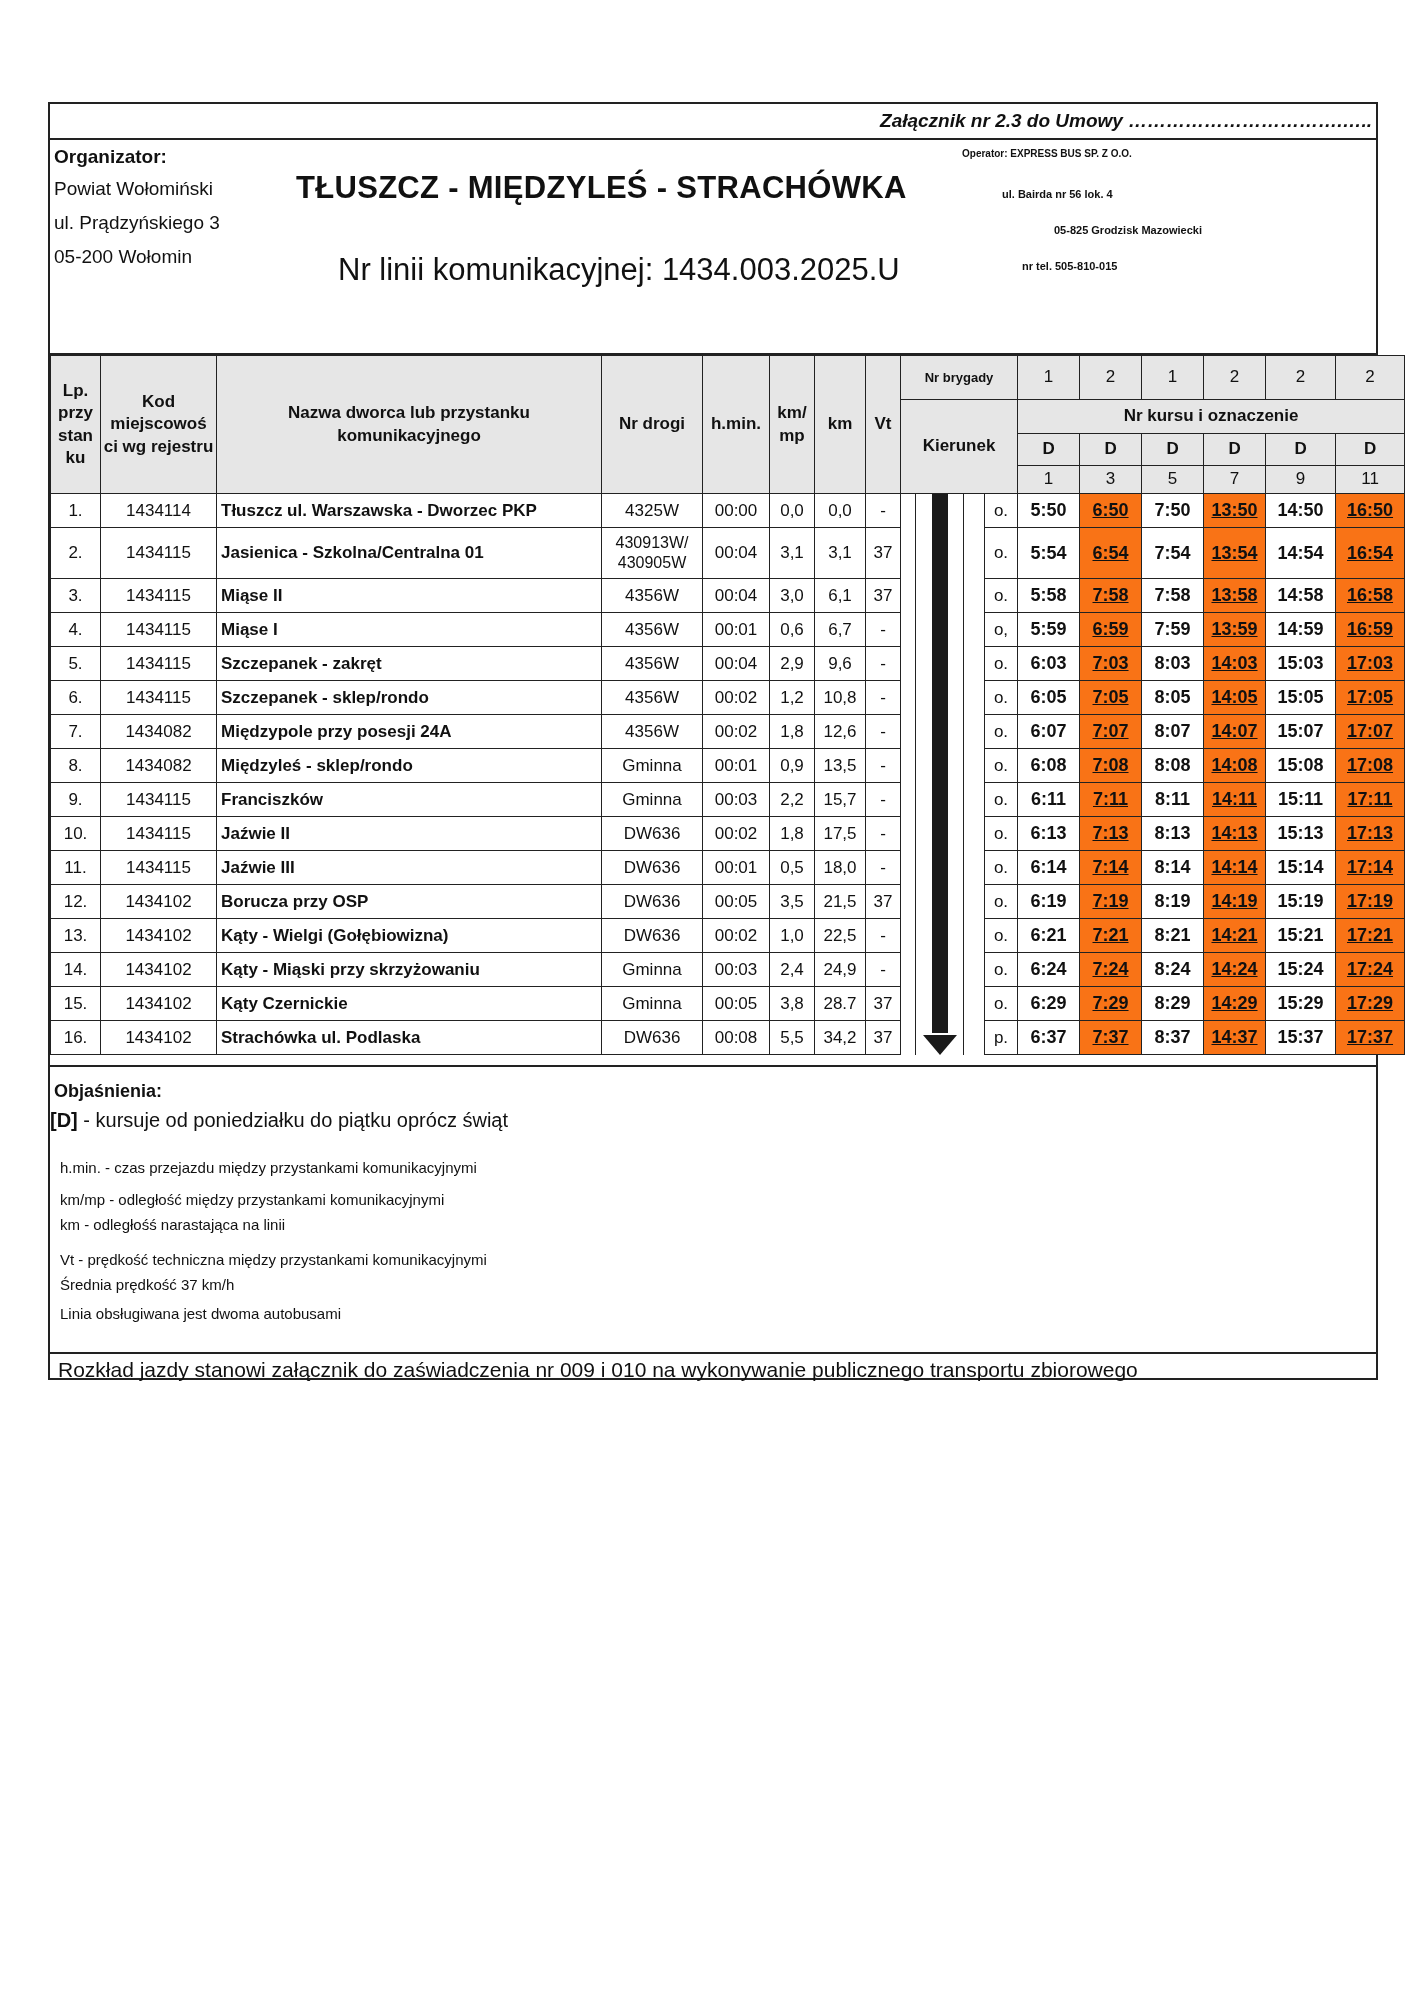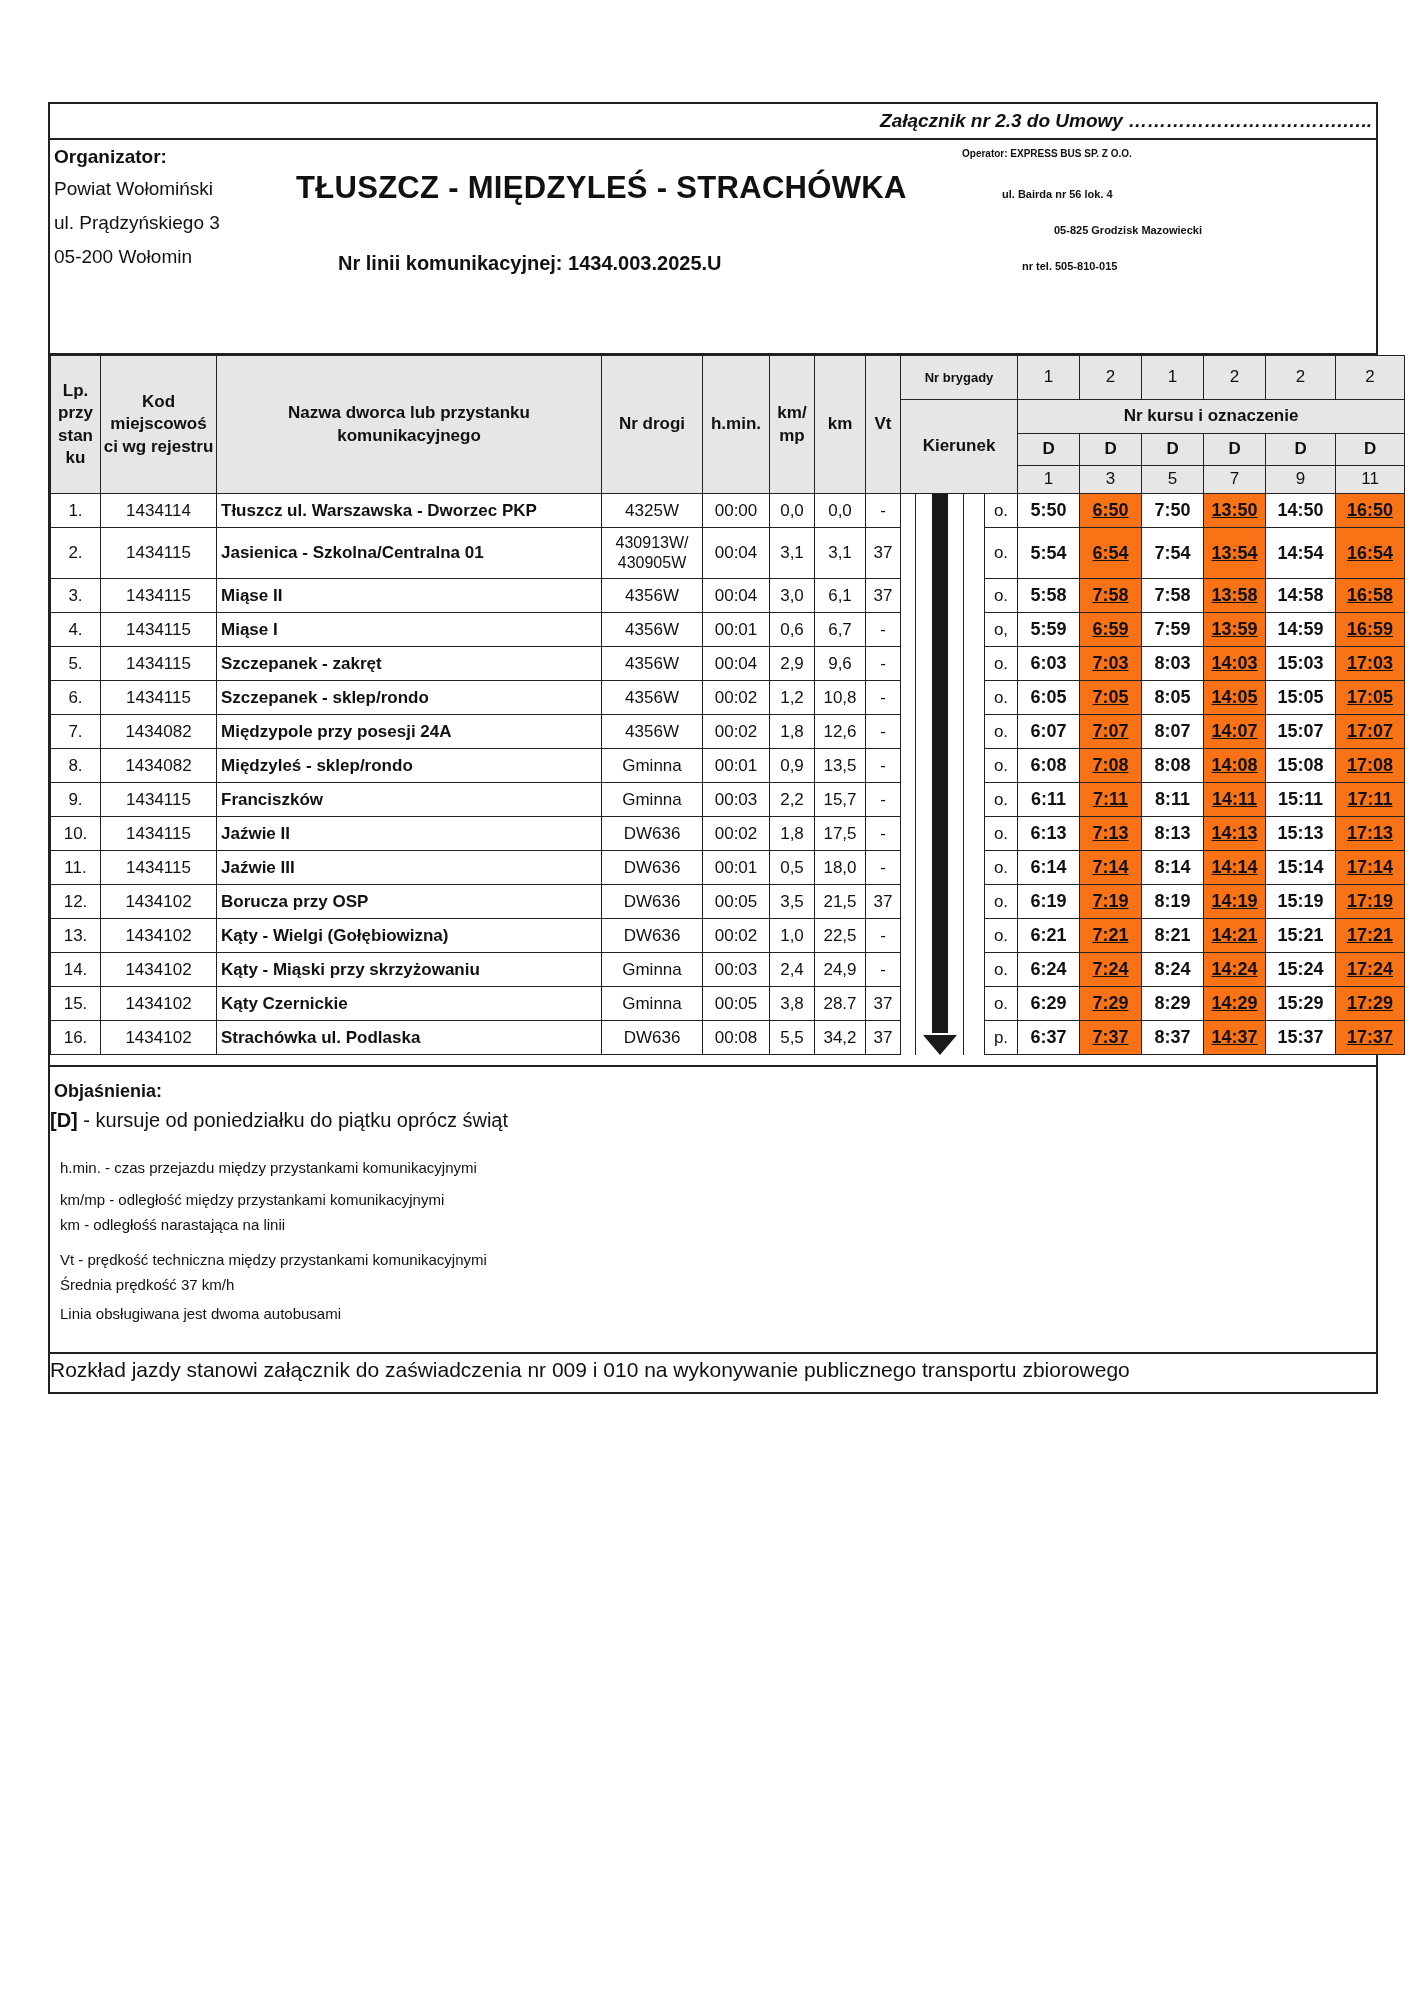--- a/index.html
+++ b/index.html
@@ -4,21 +4,21 @@
 <style>
   html, body { margin: 0; padding: 0; background: #ffffff; }
   body { width: 1422px; height: 2011px; position: relative; font-family: "Liberation Sans", sans-serif; color: #111; }
   .frame { position: absolute; left: 48px; top: 102px; width: 1330px; border: 2px solid #222; box-sizing: border-box; }
   .topbar { height: 34px; border-bottom: 2px solid #222; text-align: right; padding-right: 4px; font-weight: bold; font-style: italic; font-size: 19px; line-height: 34px; }
   .header { position: relative; height: 213px; border-bottom: 2px solid #222; }
   .header .abs { position: absolute; white-space: nowrap; }
   .org-label { left: 4px; top: 6px; font-weight: bold; font-size: 19px; }
   .org-line { left: 4px; font-size: 19px; }
   .route-title { left: 246px; top: 30px; font-weight: bold; font-size: 31px; letter-spacing: 0.3px; }
-  .line-no { left: 288px; top: 112px; font-weight: bold; font-size: 20px; }
+  .line-no { left: 288px; top: 112px; font-weight: normal; font-size: 31px; }
   .op-label { left: 912px; top: 8px; font-weight: bold; font-size: 10px; }
   .op-small { font-weight: bold; font-size: 11px; }
 
   table.tt { border-collapse: collapse; width: 100%; table-layout: fixed; font-size: 17px; }
   table.tt td, table.tt th { border: 1.5px solid #222; text-align: center; padding: 0; overflow: hidden; white-space: nowrap; }
   table.tt thead th { background: #e6e6e6; font-weight: bold; font-size: 17px; line-height: 1.3; }
   table.tt thead th.small { font-size: 13px; line-height: 1.35; }
   table.tt thead th.plain { font-weight: normal; background: #e6e6e6; }
   table.tt tbody td { height: 33px; }
   table.tt tbody tr.tall td { height: 50px; }
@@ -30,21 +30,21 @@
   td.arrowcol .bar { position: absolute; left: 50%; top: 0; bottom: 0; width: 16px; margin-left: -8px; background: #1a1a1a; }
   td.arrowcol .head { position: absolute; left: 50%; bottom: 0; margin-left: -17px; width: 0; height: 0; border-left: 17px solid transparent; border-right: 17px solid transparent; border-top: 20px solid #1a1a1a; }
   td.arrowcol .barshort { position: absolute; left: 50%; top: 0; height: 12px; width: 16px; margin-left: -8px; background: #1a1a1a; }
 
   .notes { position: relative; height: 285px; border-bottom: 2px solid #222; border-top: 2px solid #222; margin-top: 10px; }
   .notes .abs { position: absolute; white-space: nowrap; }
   .n-title { left: 4px; top: 14px; font-weight: bold; font-size: 18px; }
   .n-d { left: 0px; top: 42px; font-size: 20px; }
   .n-line { left: 10px; font-size: 15px; }
   .validity { left: 592px; top: 4px; font-size: 23px; }
-  .footer { height: 38px; font-size: 21px; line-height: 32px; white-space: nowrap; }
+  .footer { height: 24px; font-size: 21px; line-height: 32px; padding-left: 8px; white-space: nowrap; }
 </style>
 </head>
 <body>
 
 <div class="frame">
   <div class="topbar">Załącznik nr 2.3 do Umowy …………………………….…..</div>
 
   <div class="header">
     <div class="abs org-label">Organizator:</div>
     <div class="abs org-line" style="top:38px">Powiat Wołomiński</div>

